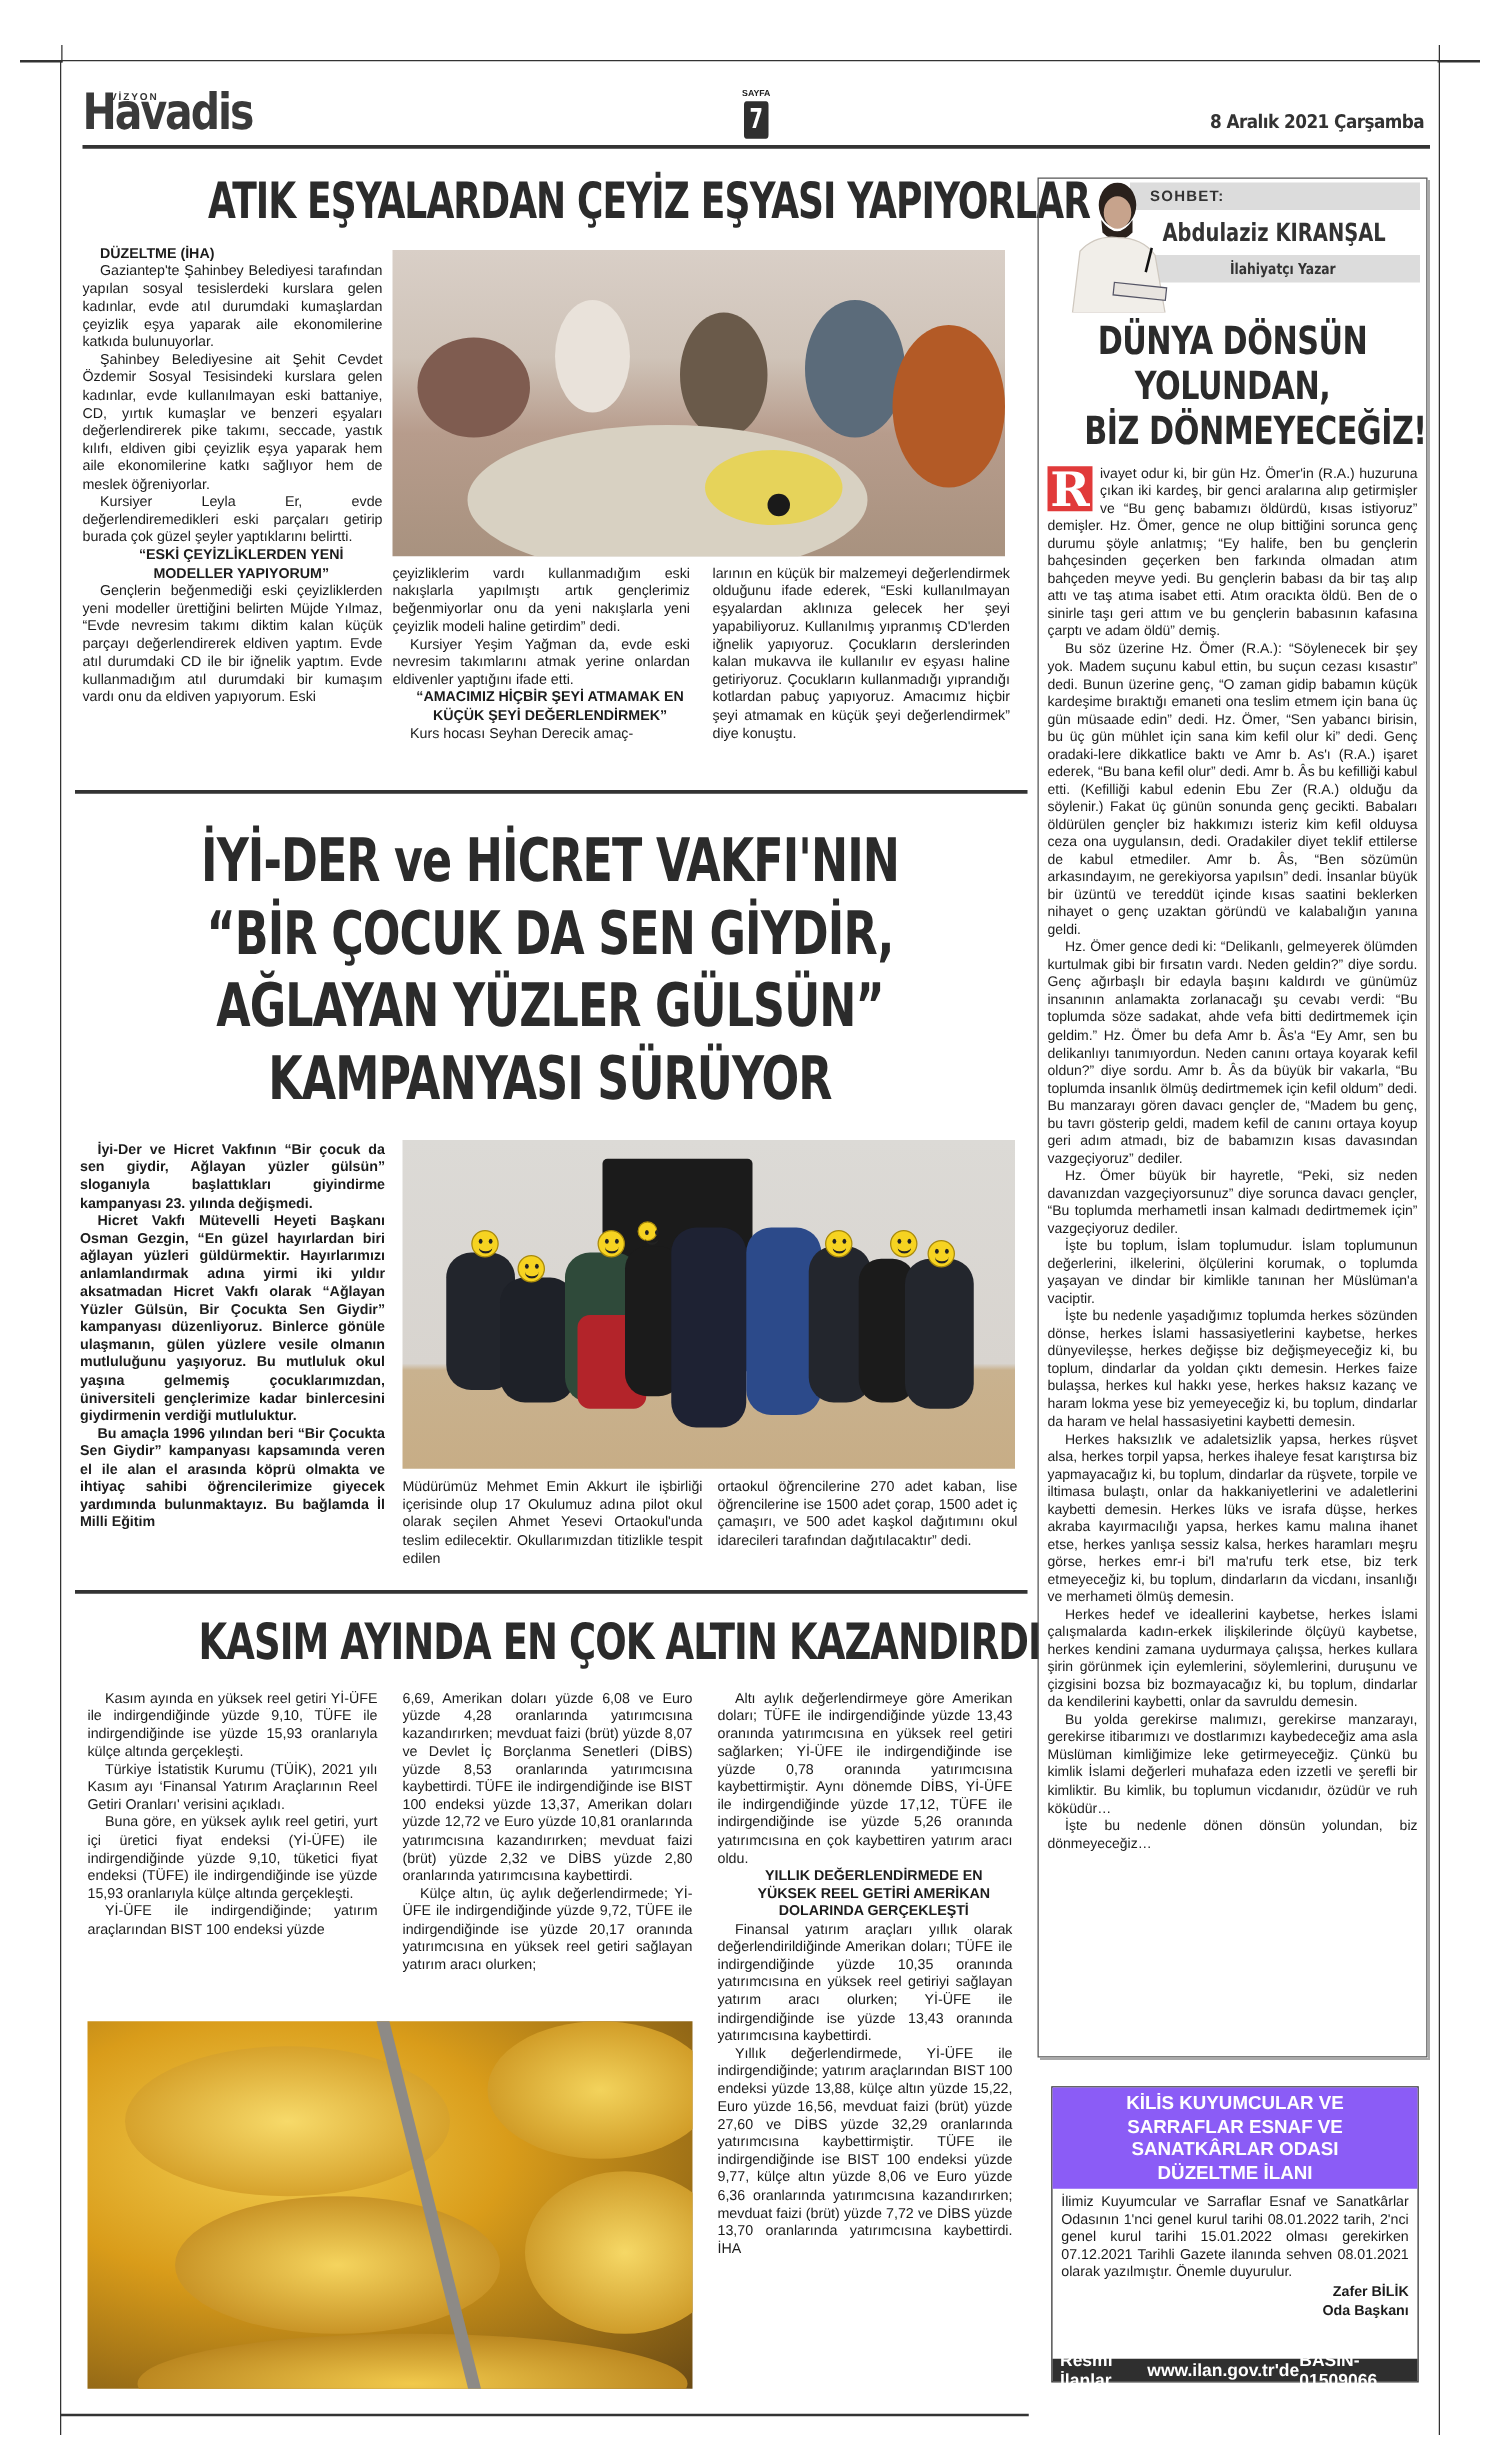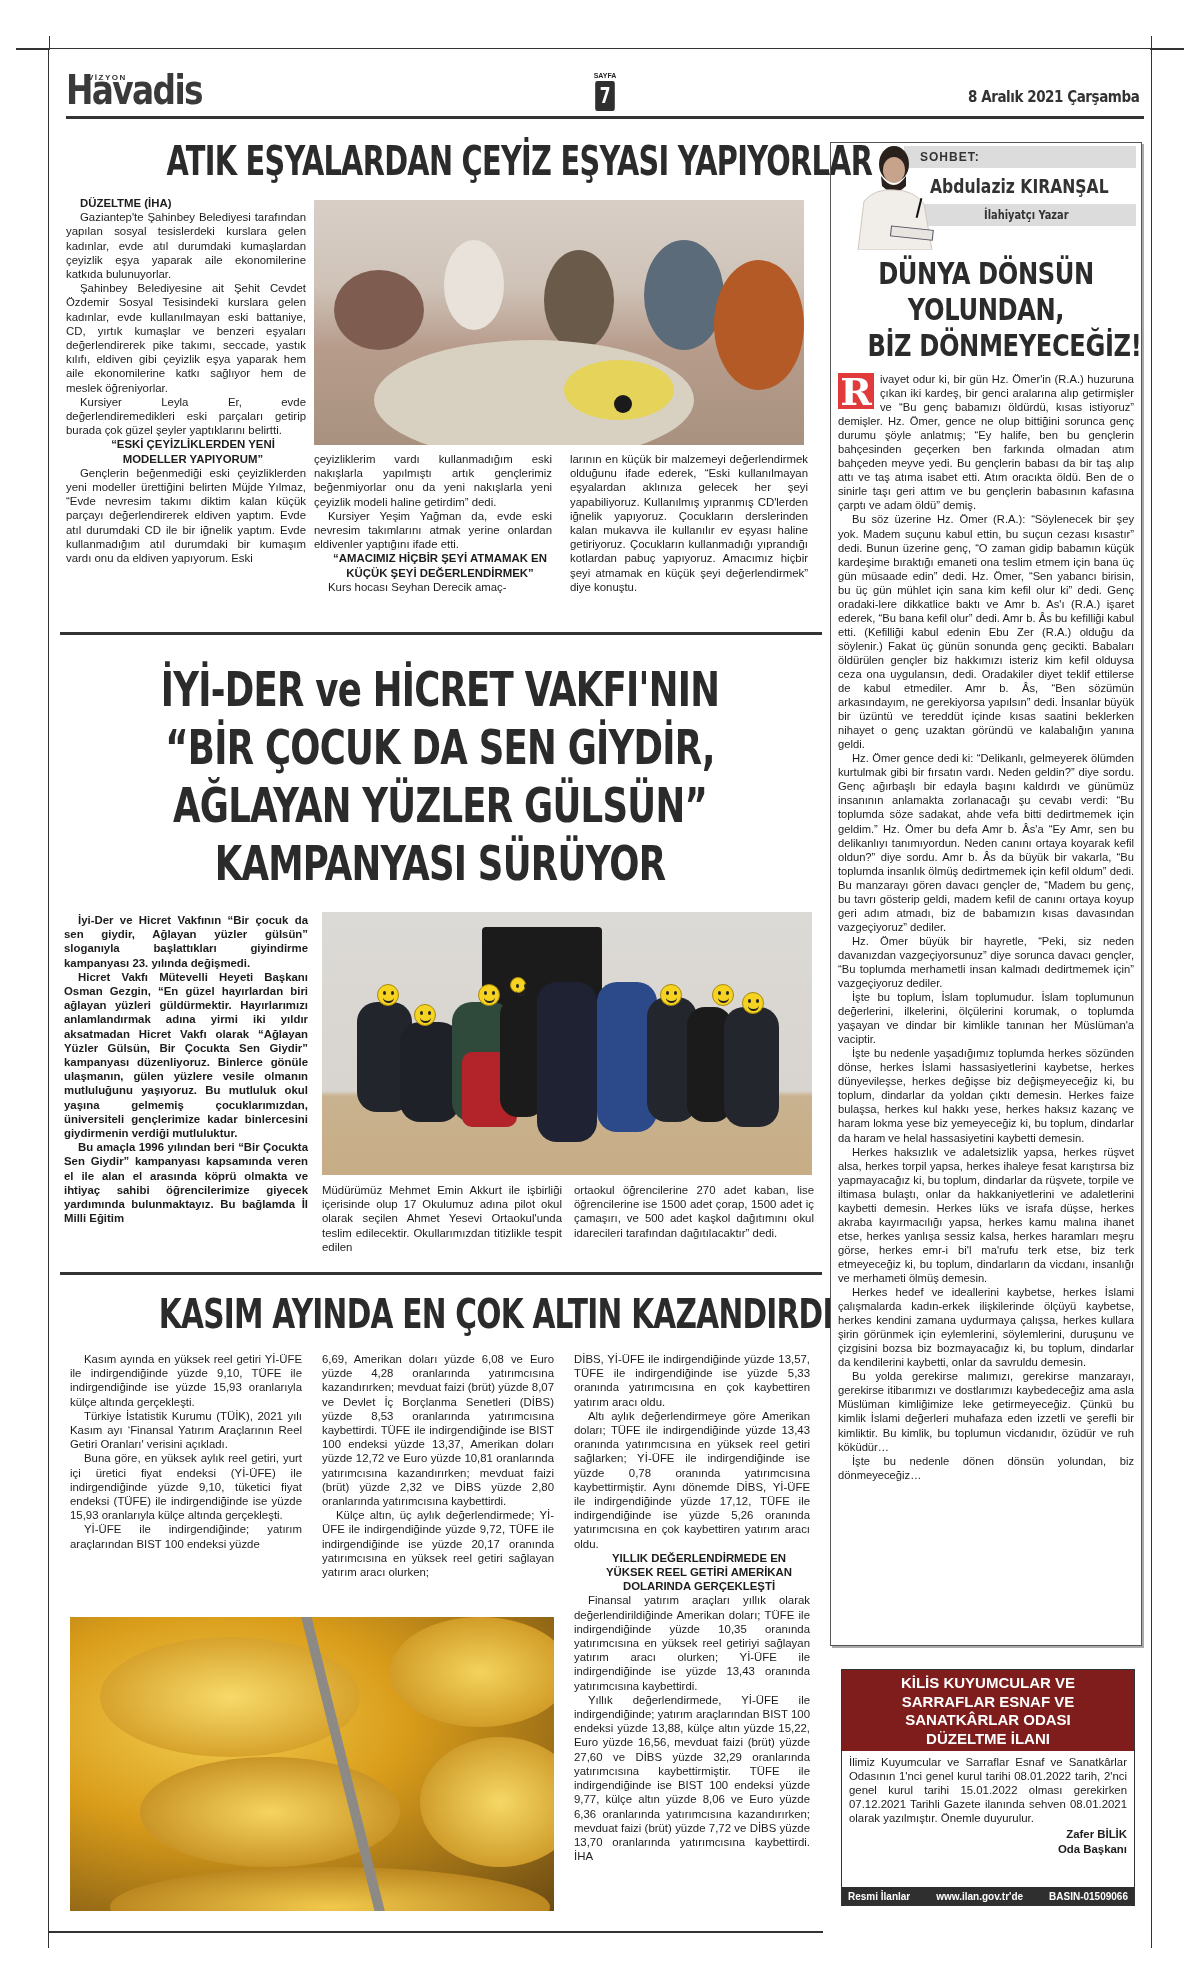--- a/index.html
+++ b/index.html
@@ -58,24 +58,24 @@
   .author-band .role { position:absolute; left:150px; top:62px; font-family:"DejaVu Sans", sans-serif; font-weight:bold; font-size:12px; color:#333; transform:scaleX(0.82); transform-origin:left top; white-space:nowrap; }
   .author-photo { position:absolute; left:2px; top:0; width:100px; height:104px; }
 
   .col-title { position:absolute; left:834px; top:255px; width:304px; text-align:center; font-family:"DejaVu Sans", sans-serif; font-weight:bold; font-size:31px; line-height:36px; color:#2b2b2b; letter-spacing:-0.5px; }
   .col-title span { display:block; transform:scaleX(0.78); transform-origin:center top; white-space:nowrap; }
 
   .dropcap { float:left; width:36px; height:36px; margin: 1px 6px 0 0; background:#e13a3a; color:#fff; font-family:"DejaVu Serif", serif; font-weight:bold; font-size:38px; line-height:38px; text-align:center; }
 
   
   .notice { position:absolute; left:841px; top:1669px; width:294px; height:237px; border:1px solid #333; }
-  .notice .nhead { background:#7f1d1d; color:#fff; text-align:center; font-weight:bold; font-size:15px; line-height:18.5px; padding:4px 19px 3px; }
+  .notice .nhead { background:#8b5cf6; color:#fff; text-align:center; font-weight:bold; font-size:15px; line-height:18.5px; padding:4px 19px 3px; }
   .notice .nbody { font-size:11.4px; line-height:14px; text-align:justify; padding:4px 7px 0 7px; }
   .notice .sign { text-align:right; font-weight:bold; font-size:11.4px; line-height:15px; padding-right:7px; }
-  .notice .nfoot { position:absolute; left:0; bottom:0; width:100%; height:18px; background:#2f2f2f; color:#fff; font-size:10px; font-weight:bold; display:flex; justify-content:space-between; align-items:center; padding:0 6px; }
+  .notice .nfoot { position:absolute; left:0; bottom:0; width:100%; height:18px; background:#2f2f2f; color:#fff; font-size:14px; font-weight:bold; display:flex; justify-content:space-between; align-items:center; padding:0 6px; }
 
   .rule { position:absolute; background:#333; }
 </style>
 </head>
 <body>
 
 <div class="crop-top">
     <div class="l"></div>
     <div class="r"></div>
   </div>
@@ -189,21 +189,20 @@
 <div class="photo photo3">
   <div class="blob" style="left:30px;top:20px;width:260px;height:120px;background:radial-gradient(ellipse,#f7da6a,#c98b12);"></div>
   <div class="blob" style="left:320px;top:0px;width:180px;height:110px;background:radial-gradient(ellipse,#f3d35c,#c38612);"></div>
   <div class="blob" style="left:70px;top:140px;width:260px;height:110px;background:radial-gradient(ellipse,#f5d45e,#b77a10);"></div>
   <div class="blob" style="left:350px;top:120px;width:160px;height:130px;background:radial-gradient(ellipse,#f6d866,#bf8412);"></div>
   <div class="blob" style="left:40px;top:250px;width:440px;height:80px;background:radial-gradient(ellipse,#f1c94c,#a56c0e);"></div>
   <div style="position:absolute;left:270px;top:-10px;width:10px;height:330px;background:#8d8a86;transform:rotate(-14deg);"></div>
 </div>
 
 <div class="col" style="left:574px; top:1352px; width:236px;">
-  <p class="noind">DİBS, Yİ-ÜFE  ile indirgendiğinde yüzde 13,57, TÜFE ile indirgendiğinde ise yüzde 5,33 oranında yatırımcısına en çok kaybettiren yatırım aracı oldu.</p>
   <p>Altı aylık değerlendirmeye göre Amerikan doları; TÜFE ile indirgendiğinde yüzde 13,43 oranında yatırımcısına en yüksek reel getiri sağlarken; Yİ-ÜFE  ile indirgendiğinde ise yüzde 0,78 oranında yatırımcısına kaybettirmiştir. Aynı dönemde DİBS, Yİ-ÜFE  ile indirgendiğinde yüzde 17,12, TÜFE ile indirgendiğinde ise yüzde 5,26 oranında yatırımcısına en çok kaybettiren yatırım aracı oldu.</p>
   <p class="sub">YILLIK DEĞERLENDİRMEDE EN YÜKSEK REEL GETİRİ AMERİKAN DOLARINDA GERÇEKLEŞTİ</p>
   <p>Finansal yatırım araçları yıllık olarak değerlendirildiğinde Amerikan doları; TÜFE ile indirgendiğinde yüzde 10,35 oranında yatırımcısına en yüksek reel getiriyi sağlayan yatırım aracı olurken; Yİ-ÜFE  ile indirgendiğinde ise yüzde 13,43 oranında yatırımcısına kaybettirdi.</p>
   <p>Yıllık değerlendirmede, Yİ-ÜFE  ile indirgendiğinde; yatırım araçlarından BIST 100 endeksi yüzde 13,88, külçe altın yüzde 15,22, Euro yüzde 16,56, mevduat faizi (brüt) yüzde 27,60 ve DİBS yüzde 32,29 oranlarında yatırımcısına kaybettirmiştir. TÜFE ile indirgendiğinde ise BIST 100 endeksi yüzde 9,77, külçe altın yüzde 8,06 ve Euro yüzde 6,36 oranlarında yatırımcısına kazandırırken; mevduat faizi (brüt) yüzde 7,72 ve DİBS yüzde 13,70 oranlarında yatırımcısına kaybettirdi. İHA</p>
 </div>
 
 <div class="rule" style="left:48px; top:1931px; width:775px; height:2px;"></div>
 
 <div class="sohbet-box"></div>
 <div class="author-band">

